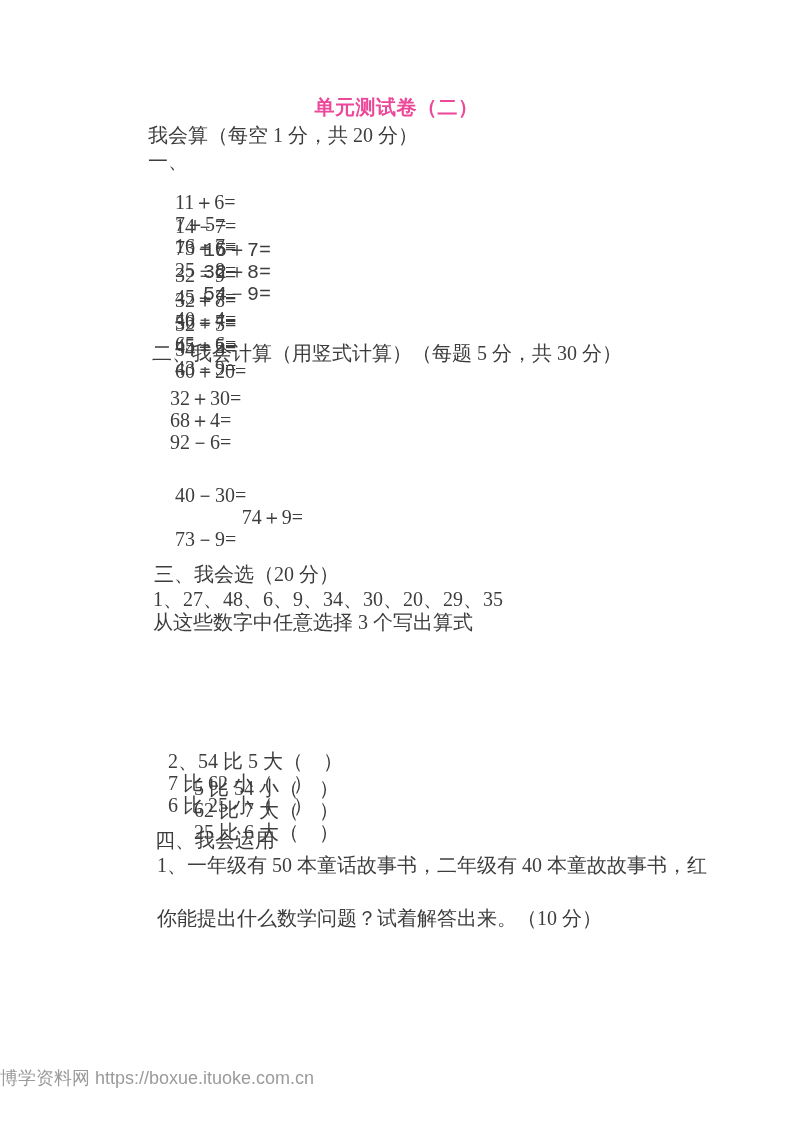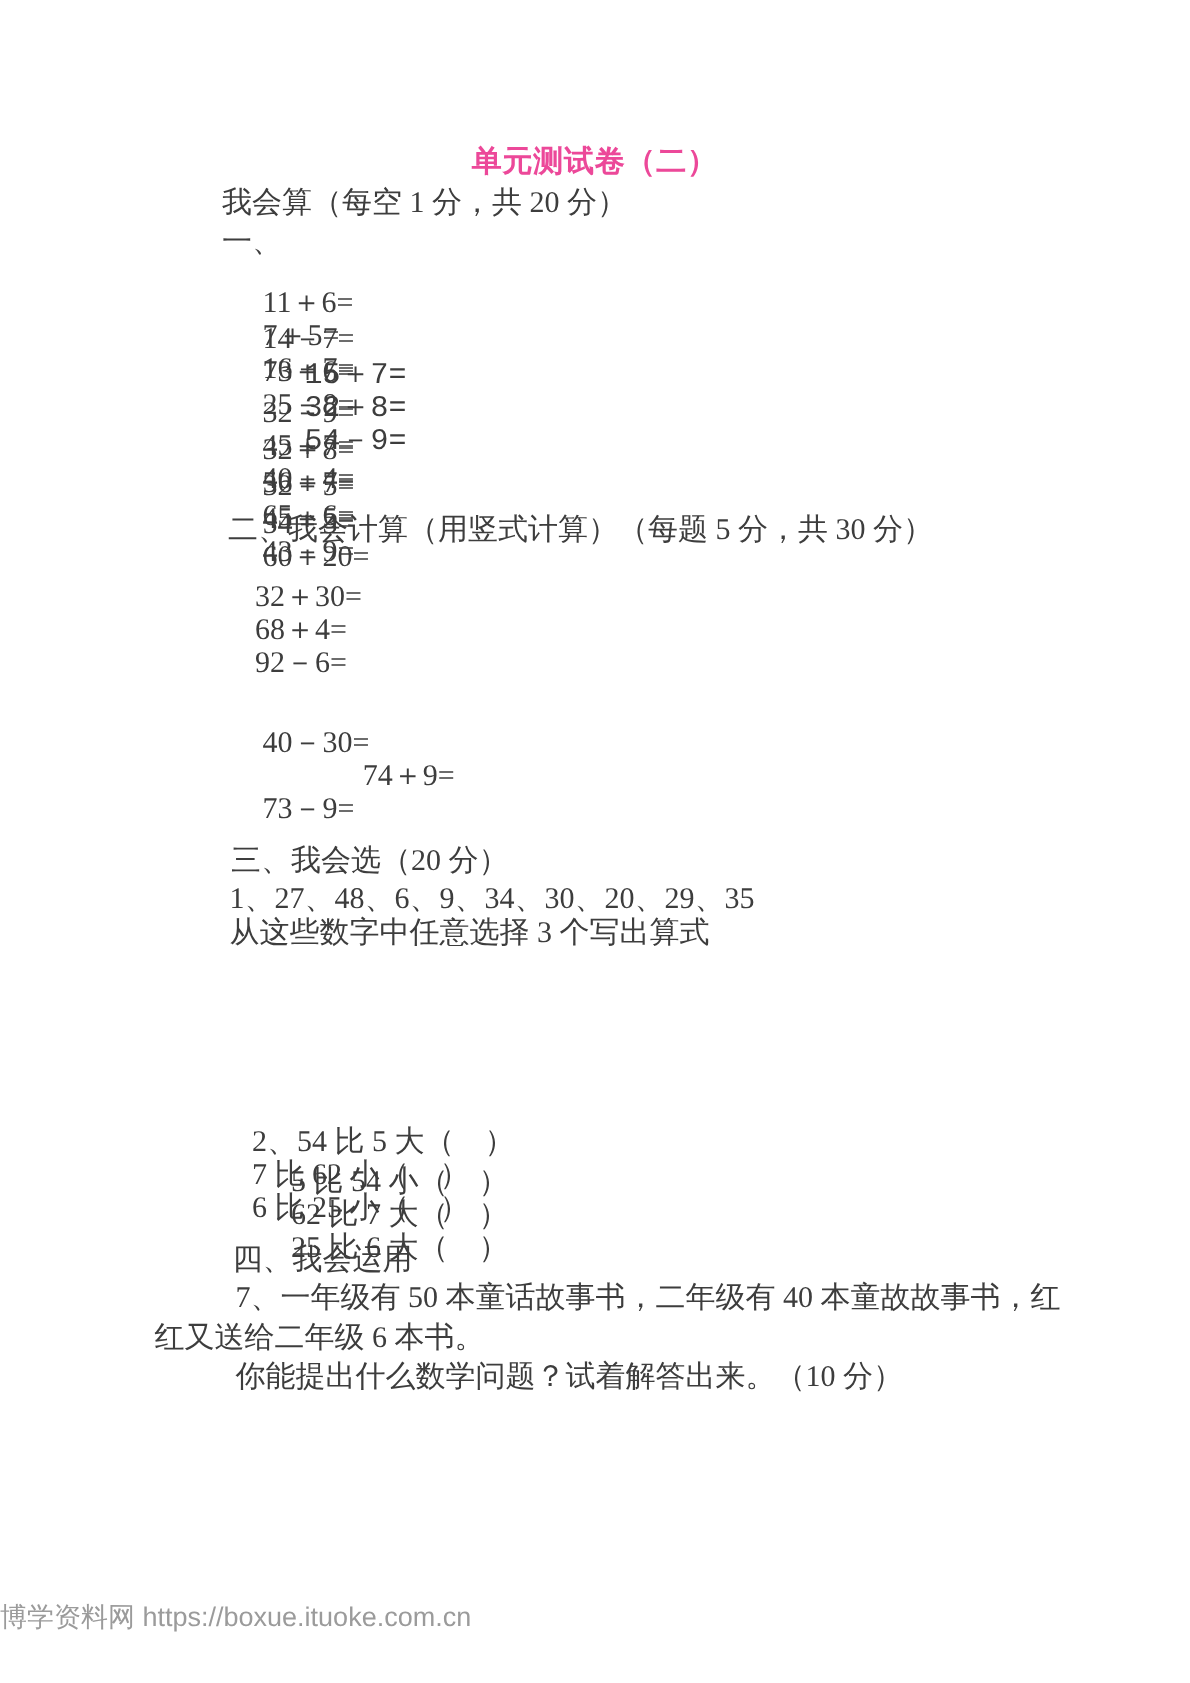--- a/index.html
+++ b/index.html
@@ -169,19 +169,18 @@
     <span class="c2">7 比 62 小（　）</span>
     <span class="c3">6 比 25 小（　）</span>
   </div>
   <div class="cmp-row cmp2">
     <span class="c1">5 比 54 小（　）</span>
     <span class="c2">62 比 7 大（　）</span>
     <span class="c3">25 比 6 大（　）</span>
   </div>
 
   <div class="line sec4-heading">四、我会运用</div>
-  <div class="line sec4-line1">7、一年级有 50 本童话故事书，二年级有 40 本童故故事书，红</div>
-  <div class="line sec4-line2">红又送给二年级 6 本书。</div>
+  <div class="line sec4-line1">1、一年级有 50 本童话故事书，二年级有 40 本童故故事书，红</div>
   <div class="line sec4-prompt">你能提出什么数学问题？试着解答出来。（10 分）</div>
 
   <div class="footer">博学资料网 https://boxue.ituoke.com.cn</div>
 
 </div>
 
 </body></html>

